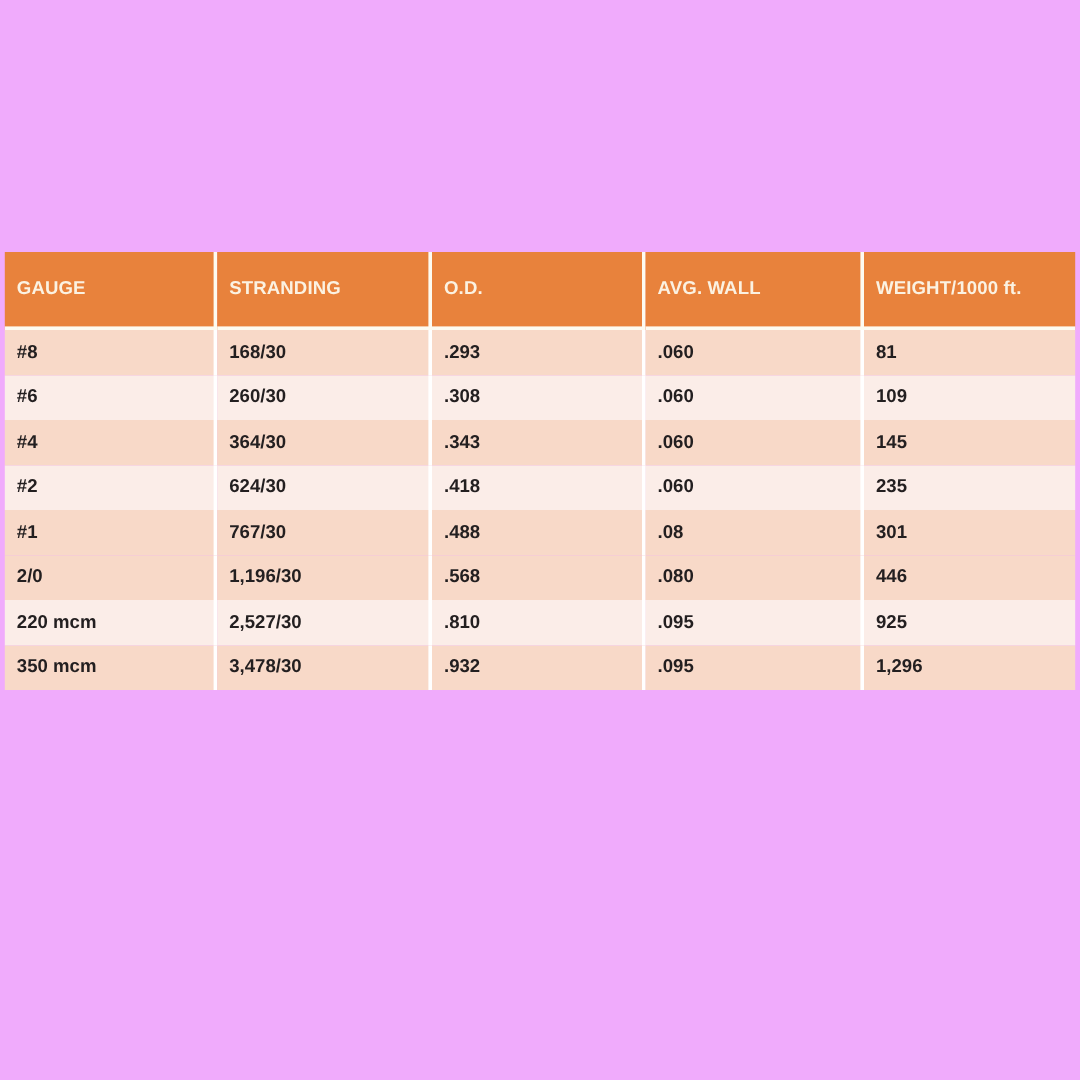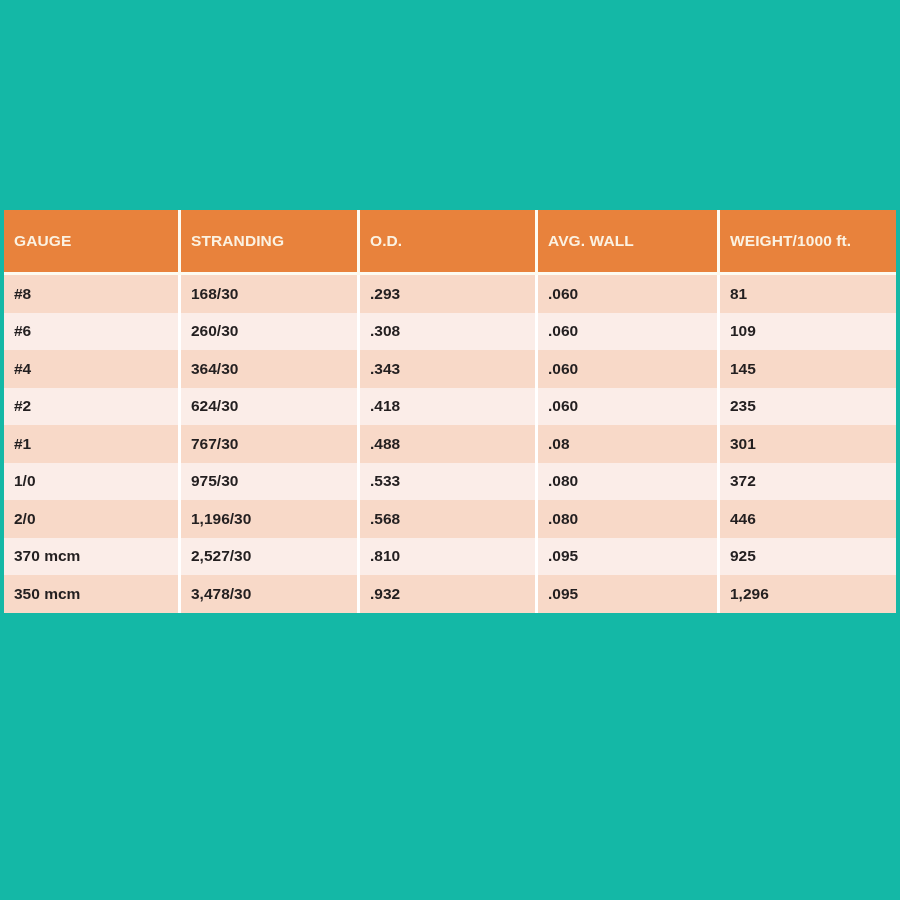--- a/index.html
+++ b/index.html
@@ -11,21 +11,21 @@
     height: 900px;
     background: #ffffff;
     font-family: "Liberation Sans", sans-serif;
     overflow: hidden;
   }
 
   #page {
     position: relative;
     width: 900px;
     height: 900px;
-    background: #14b8a6;
+    background: #f0abfc;
   }
 
   
   .spec-table {
     position: absolute;
     left: 4px;
     top: 210px;
     width: 892px;
     border-collapse: separate;
     border-spacing: 0;
@@ -134,36 +134,29 @@
           <td>.060</td>
           <td>235</td>
         </tr>
         <tr class="row-dark">
           <td>#1</td>
           <td>767/30</td>
           <td>.488</td>
           <td>.08</td>
           <td>301</td>
         </tr>
-        <tr class="row-light">
-          <td>1/0</td>
-          <td>975/30</td>
-          <td>.533</td>
-          <td>.080</td>
-          <td>372</td>
-        </tr>
         <tr class="row-dark">
           <td>2/0</td>
           <td>1,196/30</td>
           <td>.568</td>
           <td>.080</td>
           <td>446</td>
         </tr>
         <tr class="row-light">
-          <td>370 mcm</td>
+          <td>220 mcm</td>
           <td>2,527/30</td>
           <td>.810</td>
           <td>.095</td>
           <td>925</td>
         </tr>
         <tr class="row-dark">
           <td>350 mcm</td>
           <td>3,478/30</td>
           <td>.932</td>
           <td>.095</td>

